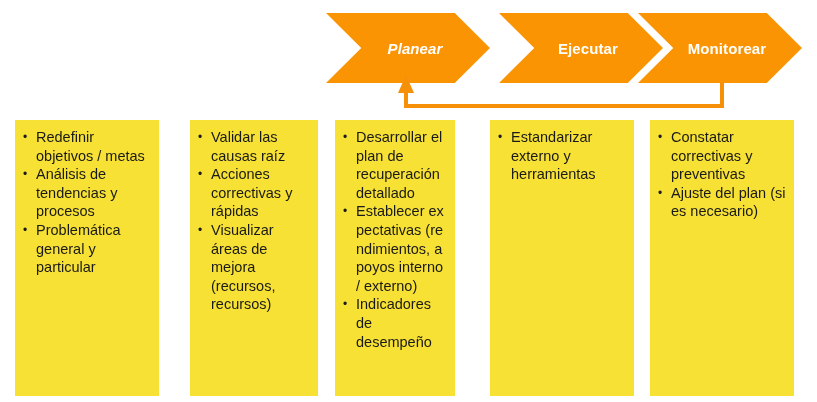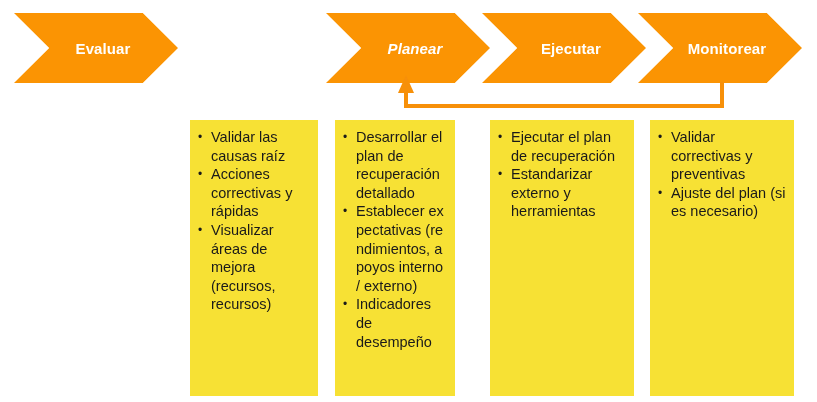--- a/index.html
+++ b/index.html
@@ -102,67 +102,70 @@
     color: #1a1a1a;
   }
 </style>
 </head>
 <body>
 
 <div id="diagram">
 
   <div class="chevron-band">
 
-    <div class="chevron first" style="left:14px; width:164px;">
-      <span class="chevron-label">Evaluar</span>
-    </div>
 
 
     <div class="chevron" style="left:326px; width:164px;font-style:italic;">
       <span class="chevron-label">Planear</span>
     </div>
 
-    <div class="chevron" style="left:482px; width:164px;">
+    <div class="chevron" style="left:499px; width:164px;">
       <span class="chevron-label">Ejecutar</span>
     </div>
 
     <div class="chevron" style="left:638px; width:164px;">
       <span class="chevron-label">Monitorear</span>
     </div>
   </div>
 
   <svg class="feedback-arrow" viewBox="0 0 817 115" width="817" height="115">
     <path d="M 722 82 L 722 106 L 406 106 L 406 90" fill="none" stroke="#F79009" stroke-width="4" stroke-linecap="butt" stroke-linejoin="miter"></path>
     <polygon points="406,75 414,93 398,93" fill="#F79009"></polygon>
   </svg>
 
+  <div class="box" style="left:15px; width:144px;">
+    <ul class="bullet-list">
+      <li class="bullet-item">Redefinir objetivos / metas</li>
+      <li class="bullet-item">Análisis de tendencias y procesos</li>
+      <li class="bullet-item">Problemática general y particular</li>
+    </ul>
+  </div>
 
   <div class="box" style="left:190px; width:128px;">
     <ul class="bullet-list">
       <li class="bullet-item">Validar las causas raíz</li>
       <li class="bullet-item">Acciones correctivas y rápidas</li>
       <li class="bullet-item">Visualizar áreas de mejora (recursos, recursos)</li>
     </ul>
   </div>
 
   <div class="box" style="left:335px; width:120px;">
     <ul class="bullet-list">
       <li class="bullet-item">Desarrollar el plan de recuperación detallado</li>
       <li class="bullet-item" style="word-break:break-all;">Establecer expectativas (rendimientos, apoyos interno / externo)</li>
       <li class="bullet-item">Indicadores de desempeño</li>
     </ul>
   </div>
 
   <div class="box" style="left:490px; width:144px;">
     <ul class="bullet-list">
-      <li class="bullet-item">Ejecutar el plan de recuperación</li>
       <li class="bullet-item">Estandarizar externo y herramientas</li>
     </ul>
   </div>
 
   <div class="box" style="left:650px; width:144px;">
     <ul class="bullet-list">
-      <li class="bullet-item">Validar correctivas y preventivas</li>
+      <li class="bullet-item">Constatar correctivas y preventivas</li>
       <li class="bullet-item">Ajuste del plan (si es necesario)</li>
     </ul>
   </div>
 
 </div>
 
 </body></html>

